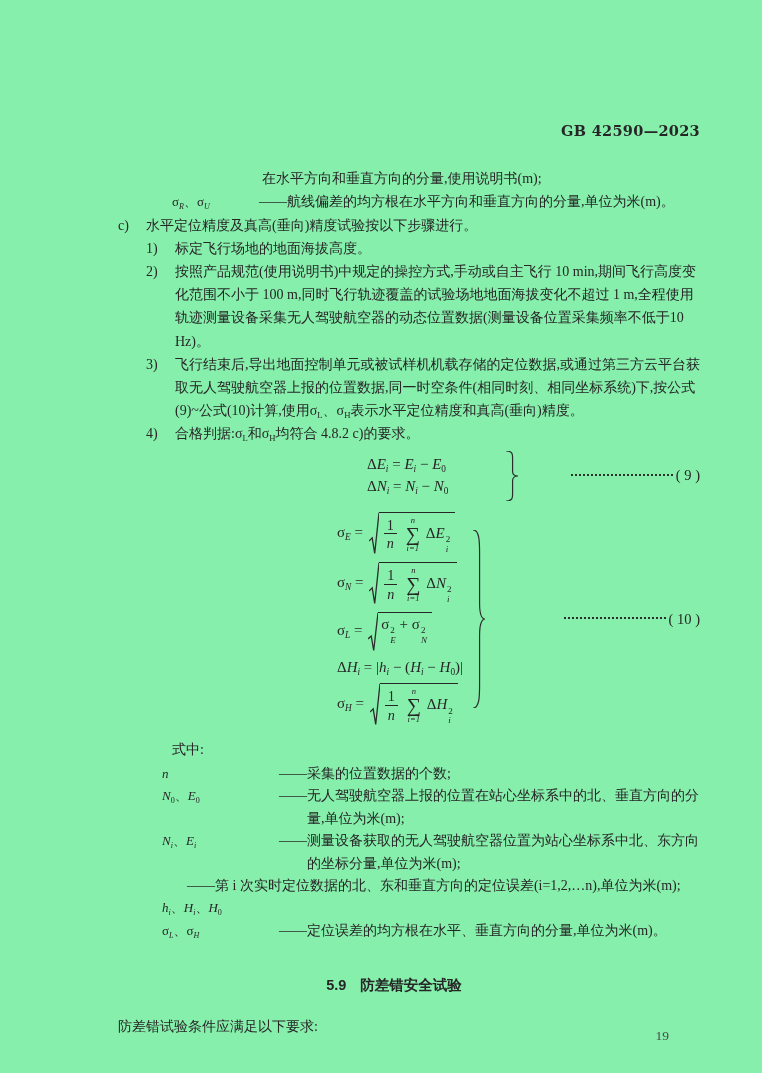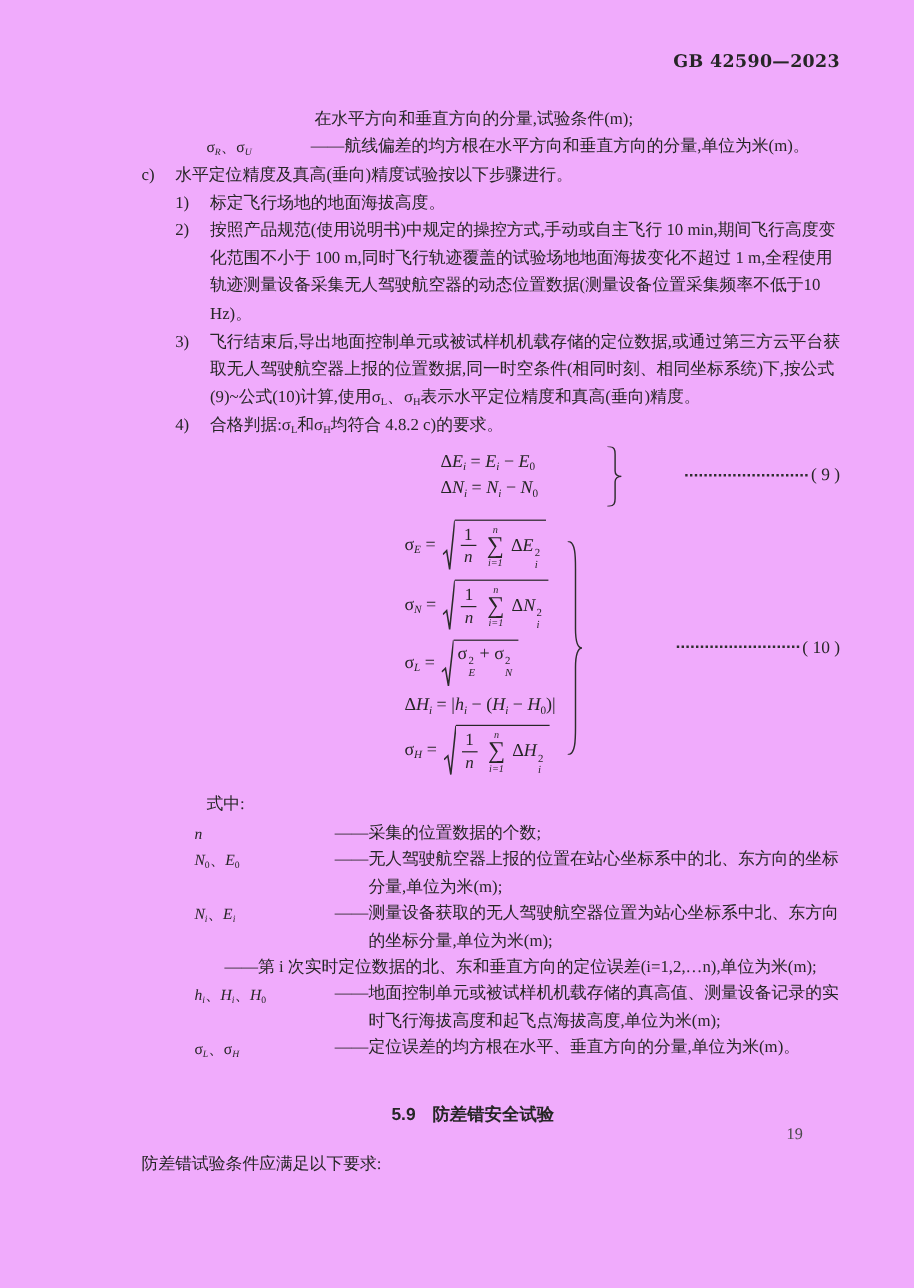--- a/index.html
+++ b/index.html
@@ -1,18 +1,18 @@
 <!DOCTYPE html>
 <html><head>
 <meta charset="utf-8">
 <style>
   html,body{margin:0;padding:0;background:#e8e8e8;}
   .page{
-    position:relative;width:762px;height:1073px;background:#f0abfc;
-    box-sizing:border-box;padding:40px 62px 0 88px;overflow:hidden;
+    position:relative;width:762px;height:1073px;background:#86efac;
+    box-sizing:border-box;padding:119px 62px 0 88px;overflow:hidden;
     color:#262626;font-family:"Liberation Serif","DejaVu Serif",serif;
     font-size:14px;line-height:23.2px;margin:0 auto;
   }
   .hdr{text-align:right;font-weight:700;font-size:14.5px;letter-spacing:.3px;
        font-family:"DejaVu Serif","Liberation Serif",serif;}
   .cont-line{margin:25px 0 0 174px;}
   .sig-row{display:flex;margin-left:84px;align-items:flex-end;}
   .sig-term{flex:0 0 62px;font-size:13px;}
   .hang{flex:1;padding-left:28px;text-indent:-28px;margin-left:25px;}
   .c-row{display:flex;margin-left:30px;}
@@ -60,30 +60,30 @@
   .where{margin:8px 0 2px 84px;}
   .defs{margin-left:74px;line-height:22.4px;}
   .def-row{display:flex;}
   .def-term{flex:0 0 auto;min-width:88px;padding-right:4px;font-size:13px;}
 
   .h2,.h3{font-family:"Liberation Sans","DejaVu Sans",sans-serif;font-weight:700;font-size:14.5px;}
   .h2{margin-top:32px;text-align:center;}
   .h3{margin-top:21px;}
   .h2 .num,.h3 .num{margin-right:14px;}
   .para{margin-top:18px;margin-left:30px;}
-  .pageno{position:absolute;right:93px;top:933px;font-size:13.5px;color:#4a4a4a;}
+  .pageno{position:absolute;right:93px;top:1024px;font-size:13.5px;color:#4a4a4a;}
 </style>
 </head>
 <body>
 
 <div class="page">
 
   <div class="hdr">GB 42590—2023</div>
 
-  <div class="cont-line">在水平方向和垂直方向的分量,试验条件(m);</div>
+  <div class="cont-line">在水平方向和垂直方向的分量,使用说明书(m);</div>
 
   <div class="sig-row">
     <span class="sig-term">σ<sub><i>R</i></sub>、σ<sub><i>U</i></sub></span>
     <span class="hang"><span>——</span><span>航线偏差的均方根在水平方向和垂直方向的分量,单位为米(m)。</span></span>
   </div>
 
   <div class="c-row">
     <span class="c-label">c)</span>
     <span class="c-text">水平定位精度及真高(垂向)精度试验按以下步骤进行。</span>
   </div>
@@ -212,36 +212,35 @@
 
   <div class="defs">
 
       <div class="def-row">
         <span class="def-term"><i>n</i></span>
         <span class="hang"><span>——</span><span>采集的位置数据的个数;</span></span>
       </div>
 
       <div class="def-row">
         <span class="def-term"><i>N</i><sub>0</sub>、<i>E</i><sub>0</sub></span>
-        <span class="hang"><span>——</span><span>无人驾驶航空器上报的位置在站心坐标系中的北、东方向的坐标分量,单位为米(m);</span></span>
+        <span class="hang"><span>——</span><span>无人驾驶航空器上报的位置在站心坐标系中的北、垂直方向的分量,单位为米(m);</span></span>
       </div>
 
       <div class="def-row">
         <span class="def-term"><i>N</i><sub><i>i</i></sub>、<i>E</i><sub><i>i</i></sub></span>
         <span class="hang"><span>——</span><span>测量设备获取的无人驾驶航空器位置为站心坐标系中北、东方向的坐标分量,单位为米(m);</span></span>
       </div>
 
       <div class="def-row">
         <span class="hang"><span>——</span><span>第 i 次实时定位数据的北、东和垂直方向的定位误差(i=1,2,…n),单位为米(m);</span></span>
       </div>
 
 
       <div class="def-row">
         <span class="def-term"><i>h</i><sub><i>i</i></sub>、<i>H</i><sub><i>i</i></sub>、<i>H</i><sub>0</sub></span>
-        <span class="hang"><span>——</span><span>地面控制单元或被试样机机载存储的真高值、测量设备记录的实时飞行海拔高度和起飞点海拔高度,单位为米(m);</span></span>
       </div>
 
       <div class="def-row">
         <span class="def-term">σ<sub><i>L</i></sub>、σ<sub><i>H</i></sub></span>
         <span class="hang"><span>——</span><span>定位误差的均方根在水平、垂直方向的分量,单位为米(m)。</span></span>
       </div>
 
   </div>
 
   <div class="h2">

